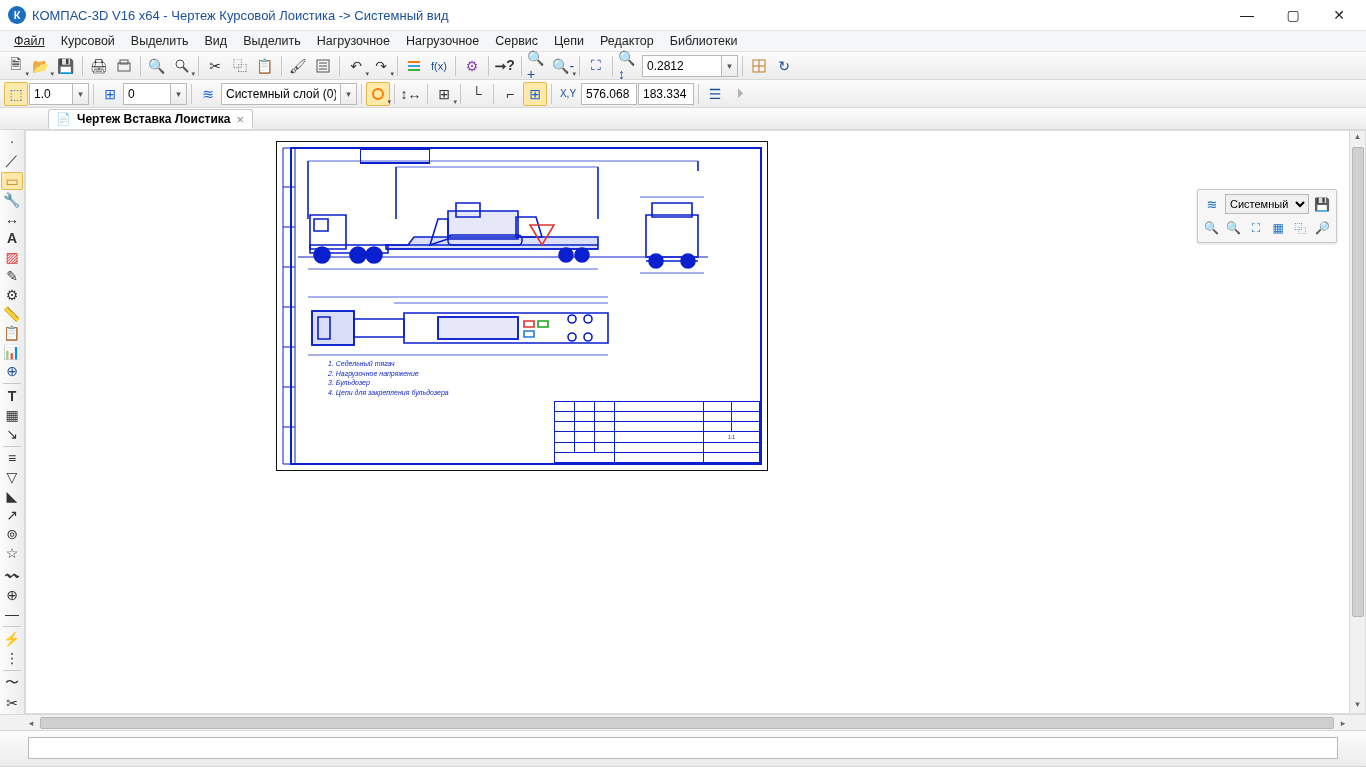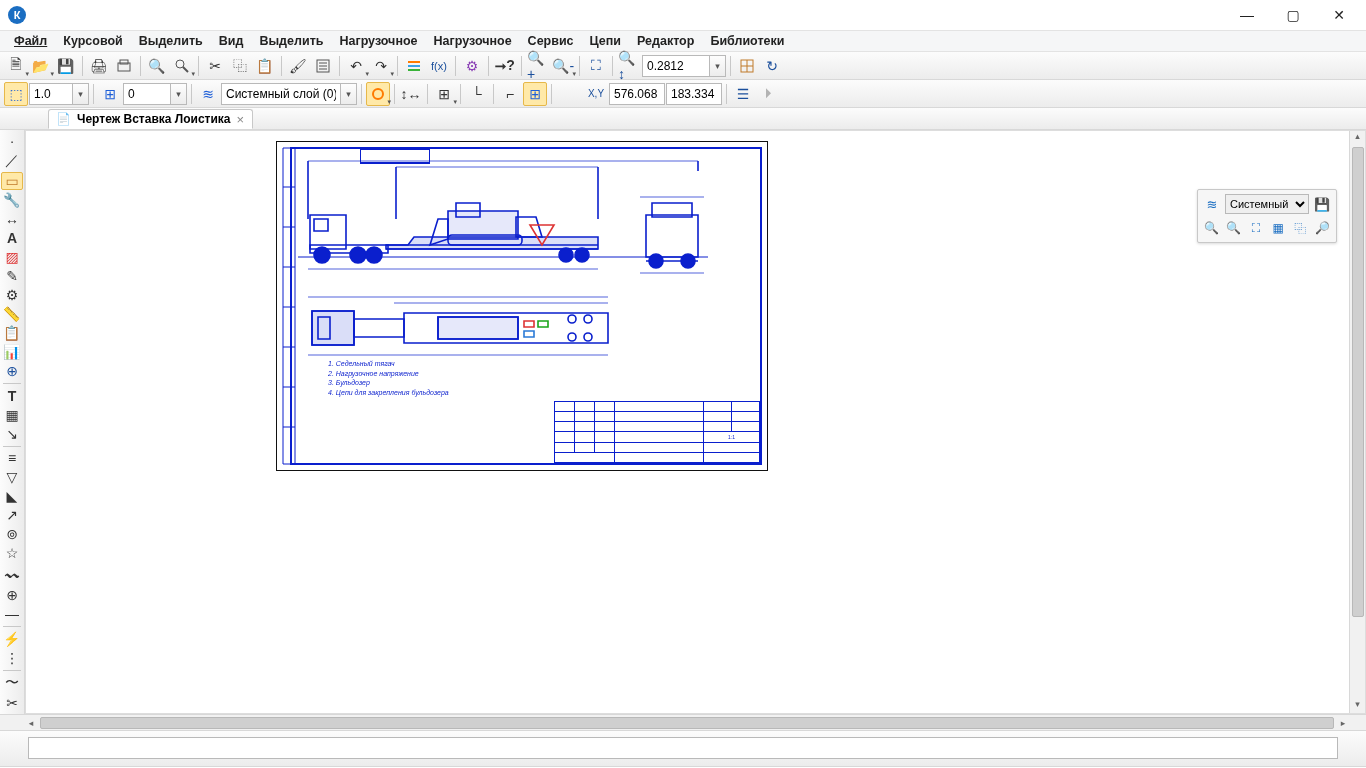--- a/index.html
+++ b/index.html
@@ -7,21 +7,21 @@
 
   
   .titlebar { height: 30px; display: flex; align-items: center; padding: 0 4px 0 8px; background: #fff; }
   .titlebar .app-icon { width: 18px; height: 18px; border-radius: 50%; background: #1b6ec2; color: #fff; font-size: 11px; font-weight: bold; display: flex; align-items: center; justify-content: center; margin-right: 6px; }
   .titlebar .title { font-size: 13px; color: #1b4f9c; }
   .titlebar .spacer { flex: 1; }
   .winbtn { width: 46px; height: 30px; display: flex; align-items: center; justify-content: center; color: #222; font-size: 14px; }
 
   
   .menubar { height: 22px; display: flex; align-items: center; padding: 0 6px; background: #f5f6f7; border-top: 1px solid #e3e3e3; border-bottom: 1px solid #e3e3e3; }
-  .menubar .menu { padding: 20px 8px; font-size: 12.5px; color: #222; font-weight: bold; }
+  .menubar .menu { padding: 20px 8px; font-size: 12.5px; color: #222; }
   .menubar .menu u { text-decoration: underline; }
 
   
   .toolbar { height: 28px; display: flex; align-items: center; padding: 1px 4px; background: linear-gradient(#fcfcfc,#ececec); border-bottom: 1px solid #d8d8d8; gap: 1px; }
   .tb-btn { width: 24px; height: 24px; border: 1px solid transparent; border-radius: 2px; display: flex; align-items: center; justify-content: center; font-size: 14px; color: #333; background: transparent; position: relative; }
   .tb-btn.active { background: #ffe9a8; border-color: #e6b84a; }
   .tb-btn .drop { position: absolute; right: -2px; bottom: -1px; font-size: 7px; color: #555; }
   .tb-sep { width: 1px; height: 20px; background: #c8c8c8; margin: 0 3px; }
   .tb-input { height: 22px; border: 1px solid #b9b9b9; background: #fff; font-size: 12px; padding: 0 4px; }
   .tb-combo { display: flex; align-items: center; }
@@ -72,20 +72,21 @@
 
   .statusbar { height: 18px; background: #fff; border-top: 1px solid #d8d8d8; font-size: 12px; color: #222; padding: 1px 8px; display: flex; align-items: center; }
 
   svg.ico { width: 16px; height: 16px; }
 </style>
 </head>
 <body>
 
 <div class="titlebar">
   <div class="app-icon">К</div>
+  <div class="title">КОМПАС-3D V16  x64 - Чертеж Курсовой Лоистика -&gt; Системный вид</div>
   <div class="spacer"></div>
   <div class="winbtn">—</div>
   <div class="winbtn">▢</div>
   <div class="winbtn">✕</div>
 </div>
 
 <div class="menubar">
   <div class="menu"><u>Файл</u></div>
   <div class="menu"><span>Курсовой</span></div>
   <div class="menu"><span>Выделить</span></div>
@@ -151,21 +152,21 @@
   <div class="tb-sep"></div>
   <div class="tb-btn" style="font-weight:bold;">⭢?</div>
   <div class="tb-sep"></div>
   <div class="tb-btn" style="color:#1b4f9c;">🔍+</div>
   <div class="tb-btn" style="color:#1b4f9c;">🔍-<span class="drop">▾</span></div>
   <div class="tb-sep"></div>
   <div class="tb-btn" style="color:#1b4f9c;">⛶</div>
   <div class="tb-sep"></div>
   <div class="tb-btn" style="color:#1b4f9c;">🔍↕</div>
   <div class="tb-combo">
-    <input class="tb-input" style="width: 68px;" value="0.2812">
+    <input class="tb-input" style="width: 80px;" value="0.2812">
     <div class="arrow">▾</div>
   </div>
   <div class="tb-sep"></div>
   <div class="tb-btn">
       <svg class="ico" viewBox="0 0 16 16">
         <rect x="2" y="2" width="12" height="12" fill="none" stroke="#c07a2a"></rect>
         <line x1="8" y1="2" x2="8" y2="14" stroke="#c07a2a"></line>
         <line x1="2" y1="8" x2="14" y2="8" stroke="#c07a2a"></line>
       </svg>
     </div>
@@ -198,21 +199,21 @@
   <div class="tb-sep"></div>
   <div class="tb-btn">↕↔</div>
   <div class="tb-sep"></div>
   <div class="tb-btn">⊞<span class="drop">▾</span></div>
   <div class="tb-sep"></div>
   <div class="tb-btn">└</div>
   <div class="tb-sep"></div>
   <div class="tb-btn">⌐</div>
   <div class="tb-btn active" style="color:#1e5fd8;">⊞</div>
   <div class="tb-sep"></div>
-  <div class="tb-btn" style="font-size:10px;color:#1b4f9c;margin-left:28px;">X,Y</div>
+  <div class="tb-btn" style="font-size:10px;color:#1b4f9c;">X,Y</div>
   <input class="tb-input" style="width: 56px;" value="576.068">
   <input class="tb-input" style="width: 56px;" value="183.334">
   <div class="tb-sep"></div>
   <div class="tb-btn" style="color:#1b4f9c;">☰</div>
   <div class="tb-btn" style="color:#888;opacity:.6;">⏵</div>
 </div>
 
 <div class="doctabs">
   <div class="doctab">
     <span class="dicon">📄</span>

